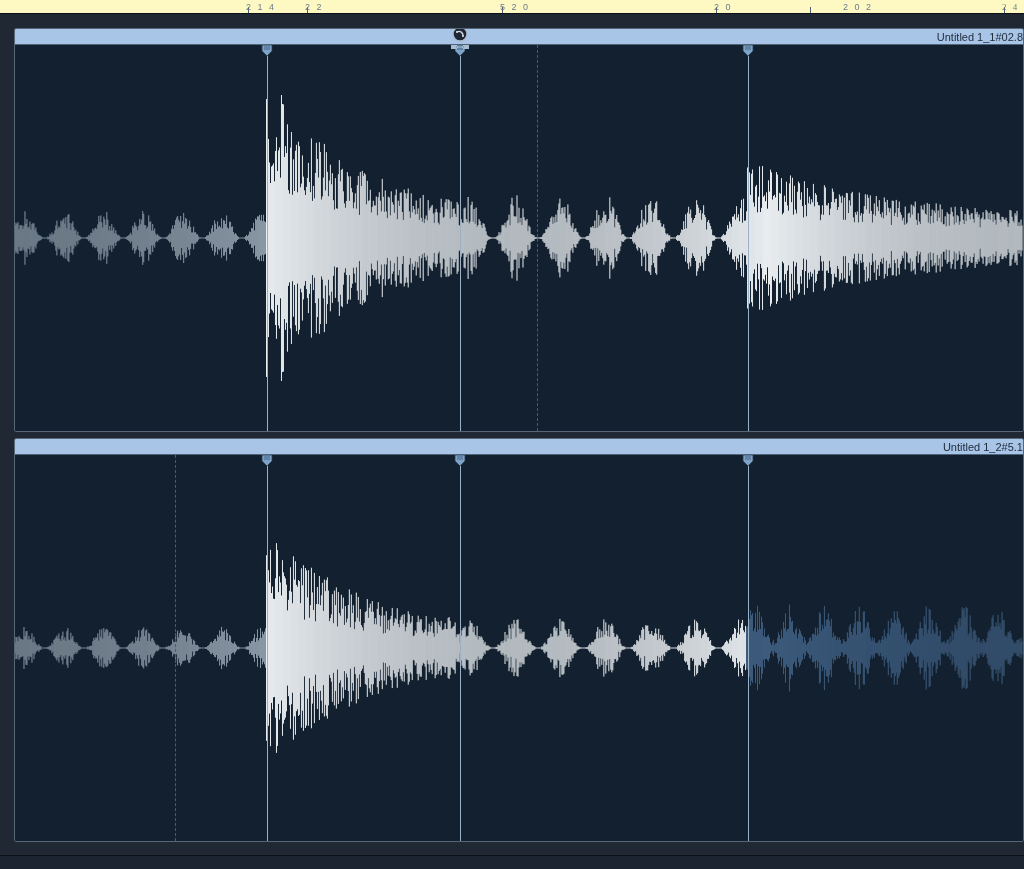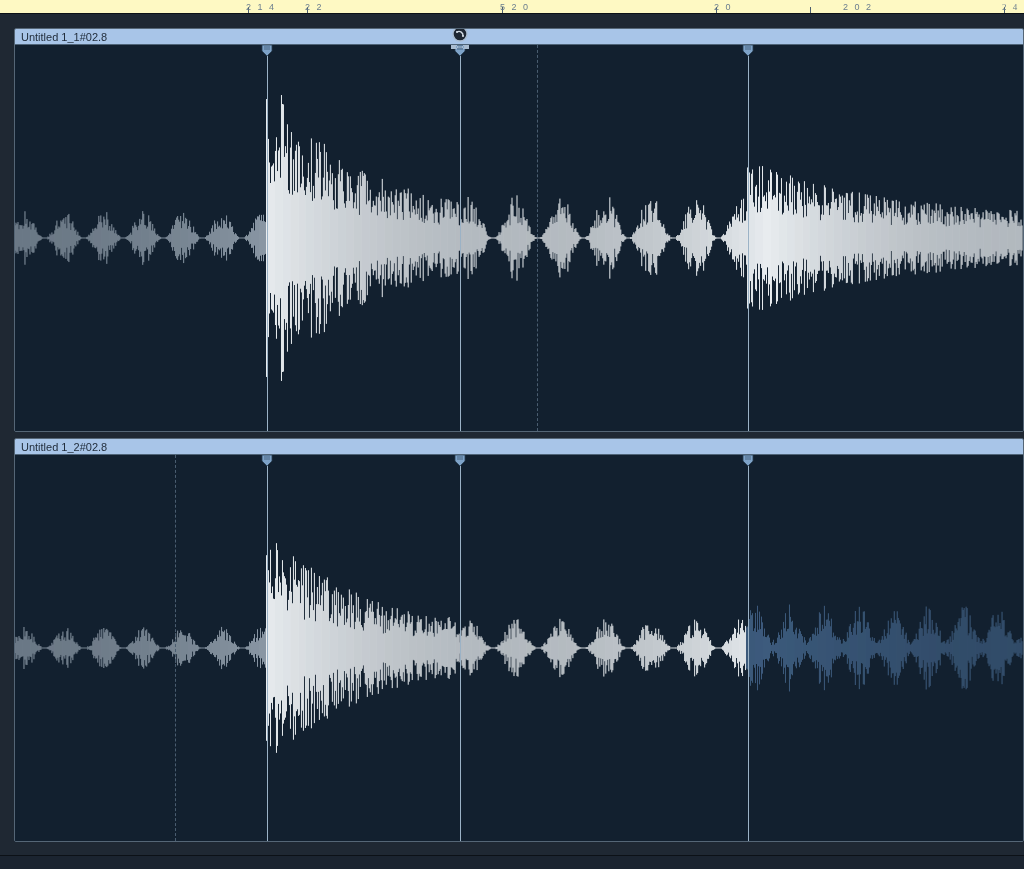--- a/index.html
+++ b/index.html
@@ -60,20 +60,21 @@
   .clip-header {
     height: 16px;
     background: #a8c5e8;
     color: #1e2a38;
     font-size: 11px;
     line-height: 16px;
     padding-left: 6px;
     border-bottom: 1px solid #4f6478;
     position: relative;
     z-index: 5;
+    text-align: right;
   }
   .clip-body {
     position: absolute;
     top: 16px;
     left: 0;
     right: 0;
     bottom: 0;
     background: #12202f;
   }
   .waveform {
@@ -173,21 +174,21 @@
     <circle cx="15" cy="10" r="1.1" fill="#d5dde5"></circle>
     <g transform="translate(0,16)">
       <rect x="3" y="3" width="5" height="4" fill="#a9bcd0"></rect>
       <rect x="16" y="3" width="5" height="4" fill="#a9bcd0"></rect>
       <path d="M10 5 L8 3 M10 5 L8 7 M14 5 L16 3 M14 5 L16 7" stroke="#a9bcd0" stroke-width="1"></path>
       <line x1="10" y1="5" x2="14" y2="5" stroke="#a9bcd0" stroke-width="1"></line>
     </g>
   </svg></div>
       </div>
       <div class="clip">
-        <div class="clip-header">Untitled 1_2#02.8</div>
+        <div class="clip-header">Untitled 1_2#5.1</div>
         <div class="clip-body">
           <svg class="waveform" viewBox="0 0 1010 388" preserveAspectRatio="none">
             <path d="M0.0,188.9L0.0,199.1M1.0,182.8L1.0,205.2M2.0,183.2L2.0,204.8M3.0,187.0L3.0,201.0M4.0,182.0L4.0,206.0M5.0,183.7L5.0,204.3M6.0,184.9L6.0,203.1M7.0,185.3L7.0,202.7M8.0,185.7L8.0,202.3M9.0,172.9L9.0,215.1M10.0,182.3L10.0,205.7M11.0,177.2L11.0,210.8M12.0,176.9L12.0,211.1M13.0,185.4L13.0,202.6M14.0,181.9L14.0,206.1M15.0,185.6L15.0,202.4M16.0,184.9L16.0,203.1M17.0,179.3L17.0,208.7M18.0,188.3L18.0,199.7M19.0,182.7L19.0,205.3M20.0,187.6L20.0,200.4M21.0,189.7L21.0,198.3M22.0,190.9L22.0,197.1M23.0,191.8L23.0,196.2M24.0,190.1L24.0,197.9M25.0,192.0L25.0,196.0M26.0,192.2L26.0,195.8M27.0,193.5L27.0,194.5M28.0,193.5L28.0,194.5M29.0,193.5L29.0,194.5M30.0,193.5L30.0,194.5M31.0,193.5L31.0,194.5M32.0,193.4L32.0,194.6M33.0,192.9L33.0,195.1M34.0,192.5L34.0,195.5M35.0,191.6L35.0,196.4M36.0,191.8L36.0,196.2M37.0,188.8L37.0,199.2M38.0,190.5L38.0,197.5M39.0,185.8L39.0,202.2M40.0,185.2L40.0,202.8M41.0,183.4L41.0,204.6M42.0,181.4L42.0,206.6M43.0,184.2L43.0,203.8M44.0,179.4L44.0,208.6M45.0,184.9L45.0,203.1M46.0,187.0L46.0,201.0M47.0,181.7L47.0,206.3M48.0,177.5L48.0,210.5M49.0,185.6L49.0,202.4M50.0,183.3L50.0,204.7M51.0,186.8L51.0,201.2M52.0,177.1L52.0,210.9M53.0,174.1L53.0,213.9M54.0,185.5L54.0,202.5M55.0,186.1L55.0,201.9M56.0,178.7L56.0,209.3M57.0,184.3L57.0,203.7M58.0,181.8L58.0,206.2M59.0,187.4L59.0,200.6M60.0,188.2L60.0,199.8M61.0,189.7L61.0,198.3M62.0,188.3L62.0,199.7M63.0,190.3L63.0,197.7M64.0,192.2L64.0,195.8M65.0,191.9L65.0,196.1M66.0,193.2L66.0,194.8M67.0,193.5L67.0,194.5M68.0,193.5L68.0,194.5M69.0,193.5L69.0,194.5M70.0,193.5L70.0,194.5M71.0,193.5L71.0,194.5M72.0,193.5L72.0,194.5M73.0,192.2L73.0,195.8M74.0,193.1L74.0,194.9M75.0,192.0L75.0,196.0M76.0,191.7L76.0,196.3M77.0,191.7L77.0,196.3M78.0,187.2L78.0,200.8M79.0,183.7L79.0,204.3M80.0,185.8L80.0,202.2M81.0,183.3L81.0,204.7M82.0,183.7L82.0,204.3M83.0,179.3L83.0,208.7M84.0,186.5L84.0,201.5M85.0,175.6L85.0,212.4M86.0,182.9L86.0,205.1M87.0,175.0L87.0,213.0M88.0,184.5L88.0,203.5M89.0,173.9L89.0,214.1M90.0,178.2L90.0,209.8M91.0,175.7L91.0,212.3M92.0,174.8L92.0,213.2M93.0,176.2L93.0,211.8M94.0,181.8L94.0,206.2M95.0,178.2L95.0,209.8M96.0,178.4L96.0,209.6M97.0,185.1L97.0,202.9M98.0,182.1L98.0,205.9M99.0,183.4L99.0,204.6M100.0,185.0L100.0,203.0M101.0,187.1L101.0,200.9M102.0,190.4L102.0,197.6M103.0,190.9L103.0,197.1M104.0,191.4L104.0,196.6M105.0,193.2L105.0,194.8M106.0,193.2L106.0,194.8M107.0,193.5L107.0,194.5M108.0,193.5L108.0,194.5M109.0,193.5L109.0,194.5M110.0,193.5L110.0,194.5M111.0,193.5L111.0,194.5M112.0,192.9L112.0,195.1M113.0,192.4L113.0,195.6M114.0,190.8L114.0,197.2M115.0,189.8L115.0,198.2M116.0,189.1L116.0,198.9M117.0,188.4L117.0,199.6M118.0,187.1L118.0,200.9M119.0,189.5L119.0,198.5M120.0,188.8L120.0,199.2M121.0,182.7L121.0,205.3M122.0,186.7L122.0,201.3M123.0,183.4L123.0,204.6M124.0,176.1L124.0,211.9M125.0,187.1L125.0,200.9M126.0,183.1L126.0,204.9M127.0,176.4L127.0,211.6M128.0,174.9L128.0,213.1M129.0,173.3L129.0,214.7M130.0,181.8L130.0,206.2M131.0,176.3L131.0,211.7M132.0,175.3L132.0,212.7M133.0,186.9L133.0,201.1M134.0,178.7L134.0,209.3M135.0,179.7L135.0,208.3M136.0,187.4L136.0,200.6M137.0,184.5L137.0,203.5M138.0,183.7L138.0,204.3M139.0,186.3L139.0,201.7M140.0,188.5L140.0,199.5M141.0,190.2L141.0,197.8M142.0,191.5L142.0,196.5M143.0,190.7L143.0,197.3M144.0,191.7L144.0,196.3M145.0,193.4L145.0,194.6M146.0,193.4L146.0,194.6M147.0,193.5L147.0,194.5M148.0,193.5L148.0,194.5M149.0,193.5L149.0,194.5M150.0,193.5L150.0,194.5M151.0,193.3L151.0,194.7M152.0,192.4L152.0,195.6M153.0,192.8L153.0,195.2M154.0,191.8L154.0,196.2M155.0,192.3L155.0,195.7M156.0,191.2L156.0,196.8M157.0,190.3L157.0,197.7M158.0,185.3L158.0,202.7M159.0,188.2L159.0,199.8M160.0,187.6L160.0,200.4M161.0,179.3L161.0,208.7M162.0,187.8L162.0,200.2M163.0,176.5L163.0,211.5M164.0,183.3L164.0,204.7M165.0,179.0L165.0,209.0M166.0,176.2L166.0,211.8M167.0,178.1L167.0,209.9M168.0,180.7L168.0,207.3M169.0,181.1L169.0,206.9M170.0,181.4L170.0,206.6M171.0,181.4L171.0,206.6M172.0,187.5L172.0,200.5M173.0,182.0L173.0,206.0M174.0,179.3L174.0,208.7M175.0,179.0L175.0,209.0M176.0,182.6L176.0,205.4M177.0,184.9L177.0,203.1M178.0,190.4L178.0,197.6M179.0,185.7L179.0,202.3M180.0,187.0L180.0,201.0M181.0,190.6L181.0,197.4M182.0,191.0L182.0,197.0M183.0,190.9L183.0,197.1M184.0,192.4L184.0,195.6M185.0,193.3L185.0,194.7M186.0,193.4L186.0,194.6M187.0,193.5L187.0,194.5M188.0,193.5L188.0,194.5M189.0,193.5L189.0,194.5M190.0,193.5L190.0,194.5M191.0,193.1L191.0,194.9M192.0,193.1L192.0,194.9M193.0,192.0L193.0,196.0M194.0,191.4L194.0,196.6M195.0,190.0L195.0,198.0M196.0,188.0L196.0,200.0M197.0,187.7L197.0,200.3M198.0,189.0L198.0,199.0M199.0,186.9L199.0,201.1M200.0,185.1L200.0,202.9M201.0,184.7L201.0,203.3M202.0,187.0L202.0,201.0M203.0,180.8L203.0,207.2M204.0,182.9L204.0,205.1M205.0,176.3L205.0,211.7M206.0,182.2L206.0,205.8M207.0,172.8L207.0,215.2M208.0,177.2L208.0,210.8M209.0,177.8L209.0,210.2M210.0,176.3L210.0,211.7M211.0,186.2L211.0,201.8M212.0,175.1L212.0,212.9M213.0,178.9L213.0,209.1M214.0,187.0L214.0,201.0M215.0,181.0L215.0,207.0M216.0,182.1L216.0,205.9M217.0,188.2L217.0,199.8M218.0,189.1L218.0,198.9M219.0,189.6L219.0,198.4M220.0,187.6L220.0,200.4M221.0,189.7L221.0,198.3M222.0,191.2L222.0,196.8M223.0,192.9L223.0,195.1M224.0,192.4L224.0,195.6M225.0,193.2L225.0,194.8M226.0,193.5L226.0,194.5M227.0,193.5L227.0,194.5M228.0,193.5L228.0,194.5M229.0,193.5L229.0,194.5M230.0,193.5L230.0,194.5M231.0,193.2L231.0,194.8M232.0,192.4L232.0,195.6M233.0,192.3L233.0,195.7M234.0,192.2L234.0,195.8M235.0,187.7L235.0,200.3M236.0,189.1L236.0,198.9M237.0,186.9L237.0,201.1M238.0,186.9L238.0,201.1M239.0,184.3L239.0,203.7M240.0,180.0L240.0,208.0M241.0,187.9L241.0,200.1M242.0,183.8L242.0,204.2M243.0,175.1L243.0,212.9M244.0,186.4L244.0,201.6M245.0,184.0L245.0,204.0M246.0,173.8L246.0,214.2M247.0,183.6L247.0,204.4M248.0,177.5L248.0,210.5M249.0,180.1L249.0,207.9M250.0,177.6L250.0,210.4M251.0,174.2L251.0,213.8" stroke="#8a97a4" stroke-width="1" fill="none"></path>
             <path d="M252.0,100.7L252.0,287.3M253.0,103.1L253.0,284.9M254.0,115.8L254.0,272.2M255.0,128.1L255.0,259.9M256.0,95.3L256.0,292.7M257.0,138.8L257.0,249.2M258.0,132.2L258.0,255.8M259.0,144.4L259.0,243.6M260.0,144.8L260.0,243.2M261.0,123.9L261.0,264.1M262.0,88.6L262.0,299.4M263.0,95.6L263.0,292.4M264.0,137.8L264.0,250.2M265.0,122.0L265.0,266.0M266.0,128.2L266.0,259.8M267.0,141.2L267.0,246.8M268.0,105.7L268.0,282.3M269.0,118.0L269.0,270.0M270.0,121.8L270.0,266.2M271.0,124.0L271.0,264.0M272.0,130.3L272.0,257.7M273.0,156.2L273.0,231.8M274.0,145.6L274.0,242.4M275.0,136.6L275.0,251.4M276.0,112.8L276.0,275.2M277.0,137.5L277.0,250.5M278.0,149.0L278.0,239.0M279.0,101.8L279.0,286.2M280.0,125.3L280.0,262.7M281.0,106.8L281.0,281.2M282.0,130.5L282.0,257.5M283.0,132.4L283.0,255.6M284.0,125.7L284.0,262.3M285.0,126.8L285.0,261.2M286.0,148.9L286.0,239.1M287.0,113.9L287.0,274.1M288.0,131.0L288.0,257.0M289.0,110.8L289.0,277.2M290.0,165.5L290.0,222.5M291.0,113.6L291.0,274.4M292.0,116.0L292.0,272.0M293.0,143.1L293.0,244.9M294.0,115.8L294.0,272.2M295.0,163.6L295.0,224.4M296.0,150.9L296.0,237.1M297.0,113.3L297.0,274.7M298.0,138.1L298.0,249.9M299.0,155.9L299.0,232.1M300.0,118.5L300.0,269.5M301.0,167.1L301.0,220.9M302.0,149.9L302.0,238.1M303.0,132.7L303.0,255.3M304.0,149.9L304.0,238.1M305.0,121.7L305.0,266.3M306.0,151.0L306.0,237.0M307.0,141.0L307.0,247.0M308.0,128.5L308.0,259.5M309.0,156.7L309.0,231.3M310.0,125.2L310.0,262.8M311.0,136.9L311.0,251.1M312.0,125.8L312.0,262.2M313.0,123.0L313.0,265.0M314.0,136.3L314.0,251.7M315.0,167.0L315.0,221.0M316.0,163.9L316.0,224.1M317.0,160.1L317.0,227.9M318.0,139.9L318.0,248.1M319.0,169.0L319.0,219.0M320.0,136.3L320.0,251.7M321.0,150.9L321.0,237.1M322.0,133.1L322.0,254.9M323.0,172.3L323.0,215.7M324.0,137.8L324.0,250.2M325.0,159.0L325.0,229.0M326.0,161.5L326.0,226.5M327.0,140.4L327.0,247.6M328.0,154.5L328.0,233.5M329.0,143.3L329.0,244.7M330.0,170.8L330.0,217.2M331.0,151.8L331.0,236.2M332.0,168.2L332.0,219.8M333.0,164.4L333.0,223.6M334.0,150.8L334.0,237.2M335.0,135.1L335.0,252.9M336.0,173.2L336.0,214.8M337.0,140.2L337.0,247.8M338.0,158.9L338.0,229.1M339.0,151.0L339.0,237.0M340.0,175.0L340.0,213.0M341.0,167.7L341.0,220.3M342.0,138.3L342.0,249.7M343.0,163.5L343.0,224.5M344.0,142.7L344.0,245.3M345.0,167.4L345.0,220.6M346.0,154.9L346.0,233.1M347.0,170.9L347.0,217.1M348.0,173.2L348.0,214.8M349.0,176.5L349.0,211.5M350.0,168.9L350.0,219.1M351.0,158.0L351.0,230.0M352.0,156.8L352.0,231.2M353.0,144.8L353.0,243.2M354.0,163.7L354.0,224.3M355.0,153.5L355.0,234.5M356.0,149.5L356.0,238.5M357.0,157.5L357.0,230.5M358.0,146.8L358.0,241.2M359.0,157.6L359.0,230.4M360.0,170.1L360.0,217.9M361.0,164.0L361.0,224.0M362.0,170.2L362.0,217.8M363.0,154.6L363.0,233.4M364.0,147.9L364.0,240.1M365.0,160.7L365.0,227.3M366.0,172.3L366.0,215.7M367.0,161.6L367.0,226.4M368.0,152.7L368.0,235.3M369.0,179.4L369.0,208.6M370.0,161.3L370.0,226.7M371.0,178.8L371.0,209.2M372.0,157.0L372.0,231.0M373.0,175.1L373.0,212.9M374.0,166.1L374.0,221.9M375.0,176.3L375.0,211.7M376.0,165.1L376.0,222.9M377.0,161.7L377.0,226.3M378.0,153.7L378.0,234.3M379.0,171.7L379.0,216.3M380.0,168.4L380.0,219.6M381.0,164.1L381.0,223.9M382.0,165.3L382.0,222.7M383.0,154.0L383.0,234.0M384.0,169.8L384.0,218.2M385.0,173.2L385.0,214.8M386.0,165.7L386.0,222.3M387.0,162.5L387.0,225.5M388.0,160.7L388.0,227.3M389.0,169.6L389.0,218.4M390.0,160.1L390.0,227.9M391.0,177.2L391.0,210.8M392.0,172.9L392.0,215.1M393.0,168.4L393.0,219.6M394.0,157.1L394.0,230.9M395.0,160.1L395.0,227.9M396.0,169.6L396.0,218.4M397.0,168.0L397.0,220.0M398.0,161.8L398.0,226.2M399.0,182.1L399.0,205.9M400.0,181.4L400.0,206.6M401.0,176.5L401.0,211.5M402.0,178.8L402.0,209.2M403.0,167.9L403.0,220.1M404.0,161.5L404.0,226.5M405.0,168.1L405.0,219.9M406.0,165.4L406.0,222.6M407.0,165.0L407.0,223.0M408.0,176.4L408.0,211.6M409.0,179.2L409.0,208.8M410.0,178.0L410.0,210.0M411.0,175.2L411.0,212.8M412.0,161.9L412.0,226.1M413.0,181.6L413.0,206.4M414.0,177.7L414.0,210.3M415.0,169.6L415.0,218.4M416.0,177.5L416.0,210.5M417.0,171.9L417.0,216.1M418.0,167.7L418.0,220.3M419.0,178.8L419.0,209.2M420.0,182.6L420.0,205.4M421.0,163.6L421.0,224.4M422.0,166.8L422.0,221.2M423.0,179.4L423.0,208.6M424.0,167.6L424.0,220.4M425.0,170.9L425.0,217.1M426.0,172.8L426.0,215.2M427.0,166.6L427.0,221.4M428.0,176.1L428.0,211.9M429.0,175.7L429.0,212.3M430.0,174.8L430.0,213.2M431.0,169.1L431.0,218.9M432.0,174.9L432.0,213.1M433.0,175.0L433.0,213.0M434.0,163.9L434.0,224.1M435.0,162.9L435.0,225.1M436.0,166.9L436.0,221.1M437.0,174.7L437.0,213.3M438.0,174.1L438.0,213.9M439.0,172.7L439.0,215.3M440.0,171.9L440.0,216.1M441.0,168.3L441.0,219.7M442.0,183.1L442.0,204.9M443.0,180.2L443.0,207.8M444.0,180.8L444.0,207.2" stroke="#e9edf0" stroke-width="1" fill="none"></path>
             <path d="M445.0,179.6L445.0,208.4M446.0,188.4L446.0,199.6M447.0,181.7L447.0,206.3M448.0,176.2L448.0,211.8M449.0,173.7L449.0,214.3M450.0,174.2L450.0,213.8M451.0,172.4L451.0,215.6M452.0,183.1L452.0,204.9M453.0,181.8L453.0,206.2M454.0,181.8L454.0,206.2M455.0,172.4L455.0,215.6M456.0,166.5L456.0,221.5M457.0,168.9L457.0,219.1M458.0,169.2L458.0,218.8M459.0,178.1L459.0,209.9M460.0,172.6L460.0,215.4M461.0,180.7L461.0,207.3M462.0,182.5L462.0,205.5M463.0,171.8L463.0,216.2M464.0,185.5L464.0,202.5M465.0,182.0L465.0,206.0M466.0,183.5L466.0,204.5M467.0,182.2L467.0,205.8M468.0,183.6L468.0,204.4M469.0,186.0L469.0,202.0M470.0,189.6L470.0,198.4M471.0,187.8L471.0,200.2M472.0,191.5L472.0,196.5M473.0,191.5L473.0,196.5M474.0,191.4L474.0,196.6M475.0,192.3L475.0,195.7M476.0,192.8L476.0,195.2M477.0,193.5L477.0,194.5M478.0,193.5L478.0,194.5M479.0,193.5L479.0,194.5M480.0,193.5L480.0,194.5M481.0,193.5L481.0,194.5M482.0,192.8L482.0,195.2M483.0,193.0L483.0,195.0M484.0,190.5L484.0,197.5M485.0,191.2L485.0,196.8M486.0,191.4L486.0,196.6M487.0,188.3L487.0,199.7M488.0,187.0L488.0,201.0M489.0,188.9L489.0,199.1M490.0,186.4L490.0,201.6M491.0,177.9L491.0,210.1M492.0,187.5L492.0,200.5M493.0,180.8L493.0,207.2M494.0,184.5L494.0,203.5M495.0,170.7L495.0,217.3M496.0,174.4L496.0,213.6M497.0,185.1L497.0,202.9M498.0,169.6L498.0,218.4M499.0,174.2L499.0,213.8M500.0,165.8L500.0,222.2M501.0,169.5L501.0,218.5M502.0,183.3L502.0,204.7M503.0,165.8L503.0,222.2M504.0,165.2L504.0,222.8M505.0,174.4L505.0,213.6M506.0,179.5L506.0,208.5M507.0,174.8L507.0,213.2M508.0,179.4L508.0,208.6M509.0,177.6L509.0,210.4M510.0,177.7L510.0,210.3M511.0,185.3L511.0,202.7M512.0,185.3L512.0,202.7M513.0,185.7L513.0,202.3M514.0,188.8L514.0,199.2M515.0,187.4L515.0,200.6M516.0,186.8L516.0,201.2M517.0,188.8L517.0,199.2M518.0,191.2L518.0,196.8M519.0,191.4L519.0,196.6M520.0,192.1L520.0,195.9M521.0,192.6L521.0,195.4M522.0,193.5L522.0,194.5M523.0,193.5L523.0,194.5M524.0,193.5L524.0,194.5M525.0,193.5L525.0,194.5M526.0,193.5L526.0,194.5M527.0,193.4L527.0,194.6M528.0,192.2L528.0,195.8M529.0,192.4L529.0,195.6M530.0,189.8L530.0,198.2M531.0,188.6L531.0,199.4M532.0,190.8L532.0,197.2M533.0,190.0L533.0,198.0M534.0,184.8L534.0,203.2M535.0,183.9L535.0,204.1M536.0,183.3L536.0,204.7M537.0,179.6L537.0,208.4M538.0,182.8L538.0,205.2M539.0,182.4L539.0,205.6M540.0,173.6L540.0,214.4M541.0,172.3L541.0,215.7M542.0,176.7L542.0,211.3M543.0,173.9L543.0,214.1M544.0,182.4L544.0,205.6M545.0,181.3L545.0,206.7M546.0,164.7L546.0,223.3M547.0,177.0L547.0,211.0M548.0,167.3L548.0,220.7M549.0,167.1L549.0,220.9M550.0,168.1L550.0,219.9M551.0,175.2L551.0,212.8M552.0,176.6L552.0,211.4M553.0,179.7L553.0,208.3M554.0,183.0L554.0,205.0M555.0,174.9L555.0,213.1M556.0,182.8L556.0,205.2M557.0,180.4L557.0,207.6M558.0,186.6L558.0,201.4M559.0,183.8L559.0,204.2M560.0,188.2L560.0,199.8M561.0,188.8L561.0,199.2M562.0,189.0L562.0,199.0M563.0,191.4L563.0,196.6M564.0,192.2L564.0,195.8M565.0,192.5L565.0,195.5M566.0,193.1L566.0,194.9M567.0,193.3L567.0,194.7M568.0,193.5L568.0,194.5M569.0,193.5L569.0,194.5M570.0,193.5L570.0,194.5M571.0,193.5L571.0,194.5M572.0,193.3L572.0,194.7M573.0,193.0L573.0,195.0M574.0,192.9L574.0,195.1M575.0,191.1L575.0,196.9M576.0,189.5L576.0,198.5M577.0,191.1L577.0,196.9M578.0,187.9L578.0,200.1M579.0,187.8L579.0,200.2M580.0,188.4L580.0,199.6M581.0,185.6L581.0,202.4M582.0,184.9L582.0,203.1M583.0,177.6L583.0,210.4M584.0,173.0L584.0,215.0M585.0,184.2L585.0,203.8M586.0,175.3L586.0,212.7M587.0,183.5L587.0,204.5M588.0,177.0L588.0,211.0M589.0,182.9L589.0,205.1M590.0,165.3L590.0,222.7M591.0,180.7L591.0,207.3M592.0,168.2L592.0,219.8M593.0,176.6L593.0,211.4M594.0,182.1L594.0,205.9M595.0,170.6L595.0,217.4M596.0,182.8L596.0,205.2M597.0,172.2L597.0,215.8M598.0,169.5L598.0,218.5M599.0,171.6L599.0,216.4M600.0,178.9L600.0,209.1M601.0,182.7L601.0,205.3M602.0,183.0L602.0,205.0M603.0,180.3L603.0,207.7M604.0,181.6L604.0,206.4M605.0,190.3L605.0,197.7M606.0,184.8L606.0,203.2M607.0,189.6L607.0,198.4M608.0,191.7L608.0,196.3M609.0,192.2L609.0,195.8M610.0,192.3L610.0,195.7M611.0,192.7L611.0,195.3M612.0,193.5L612.0,194.5M613.0,193.5L613.0,194.5M614.0,193.5L614.0,194.5M615.0,193.5L615.0,194.5M616.0,193.5L616.0,194.5M617.0,193.4L617.0,194.6M618.0,192.8L618.0,195.2M619.0,192.7L619.0,195.3M620.0,191.0L620.0,197.0M621.0,190.0L621.0,198.0M622.0,190.9L622.0,197.1M623.0,186.1L623.0,201.9M624.0,186.5L624.0,201.5M625.0,187.4L625.0,200.6M626.0,181.1L626.0,206.9M627.0,184.1L627.0,203.9M628.0,176.0L628.0,212.0M629.0,173.1L629.0,214.9M630.0,174.9L630.0,213.1M631.0,185.8L631.0,202.2M632.0,171.1L632.0,216.9M633.0,171.6L633.0,216.4M634.0,171.4L634.0,216.6M635.0,176.9L635.0,211.1M636.0,180.2L636.0,207.8M637.0,179.9L637.0,208.1M638.0,176.9L638.0,211.1M639.0,181.0L639.0,207.0M640.0,181.9L640.0,206.1M641.0,179.2L641.0,208.8M642.0,174.3L642.0,213.7M643.0,179.7L643.0,208.3M644.0,186.0L644.0,202.0M645.0,174.7L645.0,213.3M646.0,184.5L646.0,203.5M647.0,180.8L647.0,207.2M648.0,186.3L648.0,201.7M649.0,181.2L649.0,206.8M650.0,187.6L650.0,200.4M651.0,185.8L651.0,202.2M652.0,190.1L652.0,197.9M653.0,189.7L653.0,198.3M654.0,191.5L654.0,196.5M655.0,191.6L655.0,196.4M656.0,192.0L656.0,196.0M657.0,193.5L657.0,194.5M658.0,193.5L658.0,194.5M659.0,193.5L659.0,194.5M660.0,193.5L660.0,194.5M661.0,193.5L661.0,194.5M662.0,193.4L662.0,194.6M663.0,193.5L663.0,194.5M664.0,191.9L664.0,196.1M665.0,190.5L665.0,197.5M666.0,191.6L666.0,196.4M667.0,188.0L667.0,200.0M668.0,191.0L668.0,197.0M669.0,188.4L669.0,199.6M670.0,189.3L670.0,198.7M671.0,180.9L671.0,207.1M672.0,179.4L672.0,208.6M673.0,180.4L673.0,207.6M674.0,177.0L674.0,211.0M675.0,172.1L675.0,215.9M676.0,171.4L676.0,216.6M677.0,183.9L677.0,204.1M678.0,184.2L678.0,203.8M679.0,181.2L679.0,206.8M680.0,183.0L680.0,205.0M681.0,165.5L681.0,222.5M682.0,176.5L682.0,211.5M683.0,167.2L683.0,220.8M684.0,168.8L684.0,219.2M685.0,176.4L685.0,211.6M686.0,177.1L686.0,210.9M687.0,175.7L687.0,212.3M688.0,184.1L688.0,203.9M689.0,181.3L689.0,206.7M690.0,180.0L690.0,208.0M691.0,174.4L691.0,213.6M692.0,177.5L692.0,210.5M693.0,178.9L693.0,209.1M694.0,183.1L694.0,204.9M695.0,183.1L695.0,204.9M696.0,187.1L696.0,200.9M697.0,186.0L697.0,202.0M698.0,191.2L698.0,196.8M699.0,191.8L699.0,196.2M700.0,192.1L700.0,195.9M701.0,192.8L701.0,195.2M702.0,193.4L702.0,194.6M703.0,193.5L703.0,194.5M704.0,193.5L704.0,194.5M705.0,193.5L705.0,194.5M706.0,193.5L706.0,194.5M707.0,193.5L707.0,194.5M708.0,193.3L708.0,194.7M709.0,192.2L709.0,195.8M710.0,191.3L710.0,196.7M711.0,189.5L711.0,198.5M712.0,188.0L712.0,200.0M713.0,186.5L713.0,201.5M714.0,187.4L714.0,200.6M715.0,189.4L715.0,198.6M716.0,185.3L716.0,202.7M717.0,183.7L717.0,204.3M718.0,186.4L718.0,201.6M719.0,180.5L719.0,207.5M720.0,179.8L720.0,208.2M721.0,173.7L721.0,214.3M722.0,174.9L722.0,213.1M723.0,183.9L723.0,204.1M724.0,178.6L724.0,209.4M725.0,165.4L725.0,222.6M726.0,180.2L726.0,207.8M727.0,173.8L727.0,214.2M728.0,169.0L728.0,219.0M729.0,165.8L729.0,222.2M730.0,176.2L730.0,211.8M731.0,178.2L731.0,209.8M732.0,171.8L732.0,216.2" stroke="#e9edf0" stroke-width="1" fill="none"></path>
             <path d="M733.0,173.3L733.0,214.7M734.0,172.4L734.0,215.6M735.0,170.6L735.0,217.4M736.0,164.9L736.0,223.1M737.0,156.0L737.0,232.0M738.0,161.0L738.0,227.0M739.0,159.0L739.0,229.0M740.0,177.0L740.0,211.0M741.0,174.2L741.0,213.8M742.0,158.7L742.0,229.3M743.0,177.9L743.0,210.1M744.0,151.5L744.0,236.5M745.0,175.6L745.0,212.4M746.0,157.4L746.0,230.6M747.0,175.0L747.0,213.0M748.0,162.4L748.0,225.6M749.0,168.2L749.0,219.8M750.0,182.2L750.0,205.8M751.0,174.4L751.0,213.6M752.0,182.9L752.0,205.1M753.0,183.1L753.0,204.9M754.0,181.5L754.0,206.5M755.0,180.6L755.0,207.4M756.0,183.5L756.0,204.5M757.0,188.7L757.0,199.3M758.0,191.0L758.0,197.0M759.0,188.1L759.0,199.9M760.0,185.7L760.0,202.3M761.0,190.6L761.0,197.4M762.0,189.1L762.0,198.9M763.0,189.0L763.0,199.0M764.0,183.6L764.0,204.4M765.0,178.3L765.0,209.7M766.0,180.9L766.0,207.1M767.0,185.0L767.0,203.0M768.0,175.5L768.0,212.5M769.0,183.6L769.0,204.4M770.0,167.8L770.0,220.2M771.0,174.2L771.0,213.8M772.0,159.0L772.0,229.0M773.0,177.2L773.0,210.8M774.0,174.9L774.0,213.1M775.0,174.6L775.0,213.4M776.0,150.3L776.0,237.7M777.0,162.7L777.0,225.3M778.0,167.6L778.0,220.4M779.0,166.6L779.0,221.4M780.0,177.8L780.0,210.2M781.0,180.2L781.0,207.8M782.0,175.5L782.0,212.5M783.0,173.6L783.0,214.4M784.0,184.3L784.0,203.7M785.0,179.4L785.0,208.6M786.0,174.7L786.0,213.3M787.0,177.1L787.0,210.9M788.0,180.0L788.0,208.0M789.0,182.1L789.0,205.9M790.0,188.5L790.0,199.5M791.0,183.1L791.0,204.9M792.0,186.3L792.0,201.7M793.0,190.9L793.0,197.1M794.0,189.0L794.0,199.0M795.0,187.8L795.0,200.2M796.0,184.3L796.0,203.7M797.0,182.9L797.0,205.1M798.0,186.5L798.0,201.5M799.0,179.8L799.0,208.2M800.0,179.6L800.0,208.4M801.0,180.6L801.0,207.4M802.0,173.4L802.0,214.6M803.0,181.7L803.0,206.3M804.0,173.7L804.0,214.3M805.0,180.0L805.0,208.0M806.0,158.1L806.0,229.9M807.0,159.5L807.0,228.5M808.0,177.0L808.0,211.0M809.0,170.7L809.0,217.3M810.0,174.7L810.0,213.3M811.0,151.6L811.0,236.4M812.0,172.0L812.0,216.0M813.0,165.6L813.0,222.4M814.0,165.3L814.0,222.7M815.0,159.1L815.0,228.9M816.0,166.6L816.0,221.4M817.0,172.2L817.0,215.8M818.0,164.5L818.0,223.5M819.0,183.3L819.0,204.7M820.0,178.5L820.0,209.5M821.0,182.3L821.0,205.7M822.0,181.6L822.0,206.4M823.0,186.1L823.0,201.9M824.0,183.0L824.0,205.0M825.0,185.5L825.0,202.5M826.0,183.4L826.0,204.6M827.0,185.8L827.0,202.2M828.0,189.7L828.0,198.3M829.0,189.4L829.0,198.6M830.0,185.0L830.0,203.0M831.0,186.8L831.0,201.2M832.0,187.9L832.0,200.1M833.0,187.3L833.0,200.7M834.0,178.1L834.0,209.9M835.0,183.6L835.0,204.4M836.0,172.2L836.0,215.8M837.0,169.9L837.0,218.1M838.0,177.9L838.0,210.1M839.0,180.9L839.0,207.1M840.0,173.7L840.0,214.3M841.0,169.0L841.0,219.0M842.0,156.8L842.0,231.2M843.0,180.6L843.0,207.4M844.0,167.1L844.0,220.9M845.0,167.3L845.0,220.7M846.0,152.6L846.0,235.4M847.0,167.6L847.0,220.4M848.0,178.9L848.0,209.1M849.0,178.2L849.0,209.8M850.0,157.5L850.0,230.5M851.0,157.1L851.0,230.9M852.0,174.8L852.0,213.2M853.0,172.9L853.0,215.1M854.0,168.2L854.0,219.8M855.0,168.2L855.0,219.8M856.0,174.4L856.0,213.6M857.0,183.6L857.0,204.4M858.0,186.7L858.0,201.3M859.0,183.1L859.0,204.9M860.0,186.8L860.0,201.2M861.0,184.0L861.0,204.0M862.0,188.4L862.0,199.6M863.0,189.0L863.0,199.0M864.0,188.8L864.0,199.2M865.0,187.3L865.0,200.7M866.0,185.7L866.0,202.3M867.0,189.1L867.0,198.9M868.0,185.7L868.0,202.3M869.0,182.0L869.0,206.0M870.0,185.7L870.0,202.3M871.0,175.3L871.0,212.7M872.0,182.1L872.0,205.9M873.0,184.5L873.0,203.5M874.0,179.1L874.0,208.9M875.0,166.5L875.0,221.5M876.0,180.6L876.0,207.4M877.0,174.3L877.0,213.7M878.0,164.1L878.0,223.9M879.0,168.5L879.0,219.5M880.0,168.7L880.0,219.3M881.0,157.0L881.0,231.0M882.0,165.7L882.0,222.3M883.0,169.2L883.0,218.8M884.0,157.1L884.0,230.9M885.0,163.8L885.0,224.2M886.0,166.2L886.0,221.8M887.0,169.3L887.0,218.7M888.0,180.8L888.0,207.2M889.0,175.1L889.0,212.9M890.0,172.9L890.0,215.1M891.0,184.8L891.0,203.2M892.0,180.6L892.0,207.4M893.0,178.6L893.0,209.4M894.0,189.2L894.0,198.8M895.0,185.8L895.0,202.2M896.0,188.0L896.0,200.0M897.0,190.8L897.0,197.2M898.0,189.7L898.0,198.3M899.0,188.3L899.0,199.7M900.0,186.7L900.0,201.3M901.0,185.0L901.0,203.0M902.0,185.2L902.0,202.8M903.0,179.5L903.0,208.5M904.0,185.1L904.0,202.9M905.0,185.9L905.0,202.1M906.0,174.6L906.0,213.4M907.0,167.8L907.0,220.2M908.0,173.9L908.0,214.1M909.0,174.3L909.0,213.7M910.0,181.8L910.0,206.2M911.0,162.1L911.0,225.9M912.0,170.1L912.0,217.9M913.0,152.3L913.0,235.7M914.0,179.3L914.0,208.7M915.0,175.1L915.0,212.9M916.0,154.5L916.0,233.5M917.0,155.9L917.0,232.1M918.0,179.7L918.0,208.3M919.0,165.8L919.0,222.2M920.0,175.7L920.0,212.3M921.0,180.3L921.0,207.7M922.0,178.7L922.0,209.3M923.0,168.7L923.0,219.3M924.0,172.8L924.0,215.2M925.0,181.5L925.0,206.5M926.0,182.0L926.0,206.0M927.0,176.5L927.0,211.5M928.0,188.7L928.0,199.3M929.0,188.5L929.0,199.5M930.0,187.7L930.0,200.3M931.0,187.0L931.0,201.0M932.0,189.7L932.0,198.3M933.0,188.4L933.0,199.6M934.0,185.9L934.0,202.1M935.0,185.3L935.0,202.7M936.0,189.9L936.0,198.1M937.0,182.3L937.0,205.7M938.0,187.9L938.0,200.1M939.0,177.0L939.0,211.0M940.0,185.8L940.0,202.2M941.0,178.7L941.0,209.3M942.0,171.0L942.0,217.0M943.0,174.3L943.0,213.7M944.0,176.2L944.0,211.8M945.0,167.9L945.0,220.1M946.0,164.2L946.0,223.8M947.0,172.1L947.0,215.9M948.0,163.9L948.0,224.1M949.0,153.2L949.0,234.8M950.0,155.8L950.0,232.2M951.0,153.9L951.0,234.1M952.0,162.9L952.0,225.1M953.0,152.5L953.0,235.5M954.0,153.9L954.0,234.1M955.0,181.3L955.0,206.7M956.0,179.1L956.0,208.9M957.0,161.2L957.0,226.8M958.0,173.2L958.0,214.8M959.0,185.1L959.0,202.9M960.0,177.4L960.0,210.6M961.0,175.4L961.0,212.6M962.0,176.5L962.0,211.5M963.0,180.8L963.0,207.2M964.0,187.9L964.0,200.1M965.0,183.1L965.0,204.9M966.0,184.1L966.0,203.9M967.0,189.1L967.0,198.9M968.0,187.1L968.0,200.9M969.0,189.7L969.0,198.3M970.0,184.8L970.0,203.2M971.0,186.5L971.0,201.5M972.0,188.8L972.0,199.2M973.0,188.1L973.0,199.9M974.0,184.0L974.0,204.0M975.0,178.4L975.0,209.6M976.0,175.7L976.0,212.3M977.0,177.4L977.0,210.6M978.0,172.6L978.0,215.4M979.0,163.6L979.0,224.4M980.0,161.0L980.0,227.0M981.0,172.1L981.0,215.9M982.0,173.1L982.0,214.9M983.0,168.3L983.0,219.7M984.0,172.4L984.0,215.6M985.0,160.6L985.0,227.4M986.0,171.8L986.0,216.2M987.0,168.9L987.0,219.1M988.0,174.9L988.0,213.1M989.0,157.6L989.0,230.4M990.0,166.2L990.0,221.8M991.0,165.9L991.0,222.1M992.0,182.3L992.0,205.7M993.0,181.2L993.0,206.8M994.0,183.2L994.0,204.8M995.0,178.3L995.0,209.7M996.0,178.3L996.0,209.7M997.0,176.7L997.0,211.3M998.0,179.4L998.0,208.6M999.0,185.0L999.0,203.0M1000.0,186.3L1000.0,201.7M1001.0,189.5L1001.0,198.5M1002.0,188.3L1002.0,199.7M1003.0,189.3L1003.0,198.7M1004.0,186.1L1004.0,201.9M1005.0,185.7L1005.0,202.3M1006.0,185.0L1006.0,203.0M1007.0,188.7L1007.0,199.3M1008.0,183.7L1008.0,204.3M1009.0,187.2L1009.0,200.8" stroke="#3d5b7d" stroke-width="1" fill="none"></path>
           </svg>
           <div class="marker dashed" style="left: 160px;"></div>
           <div class="marker" style="left: 252px;"></div>
           <div class="marker-flag" style="left: 246px;">

